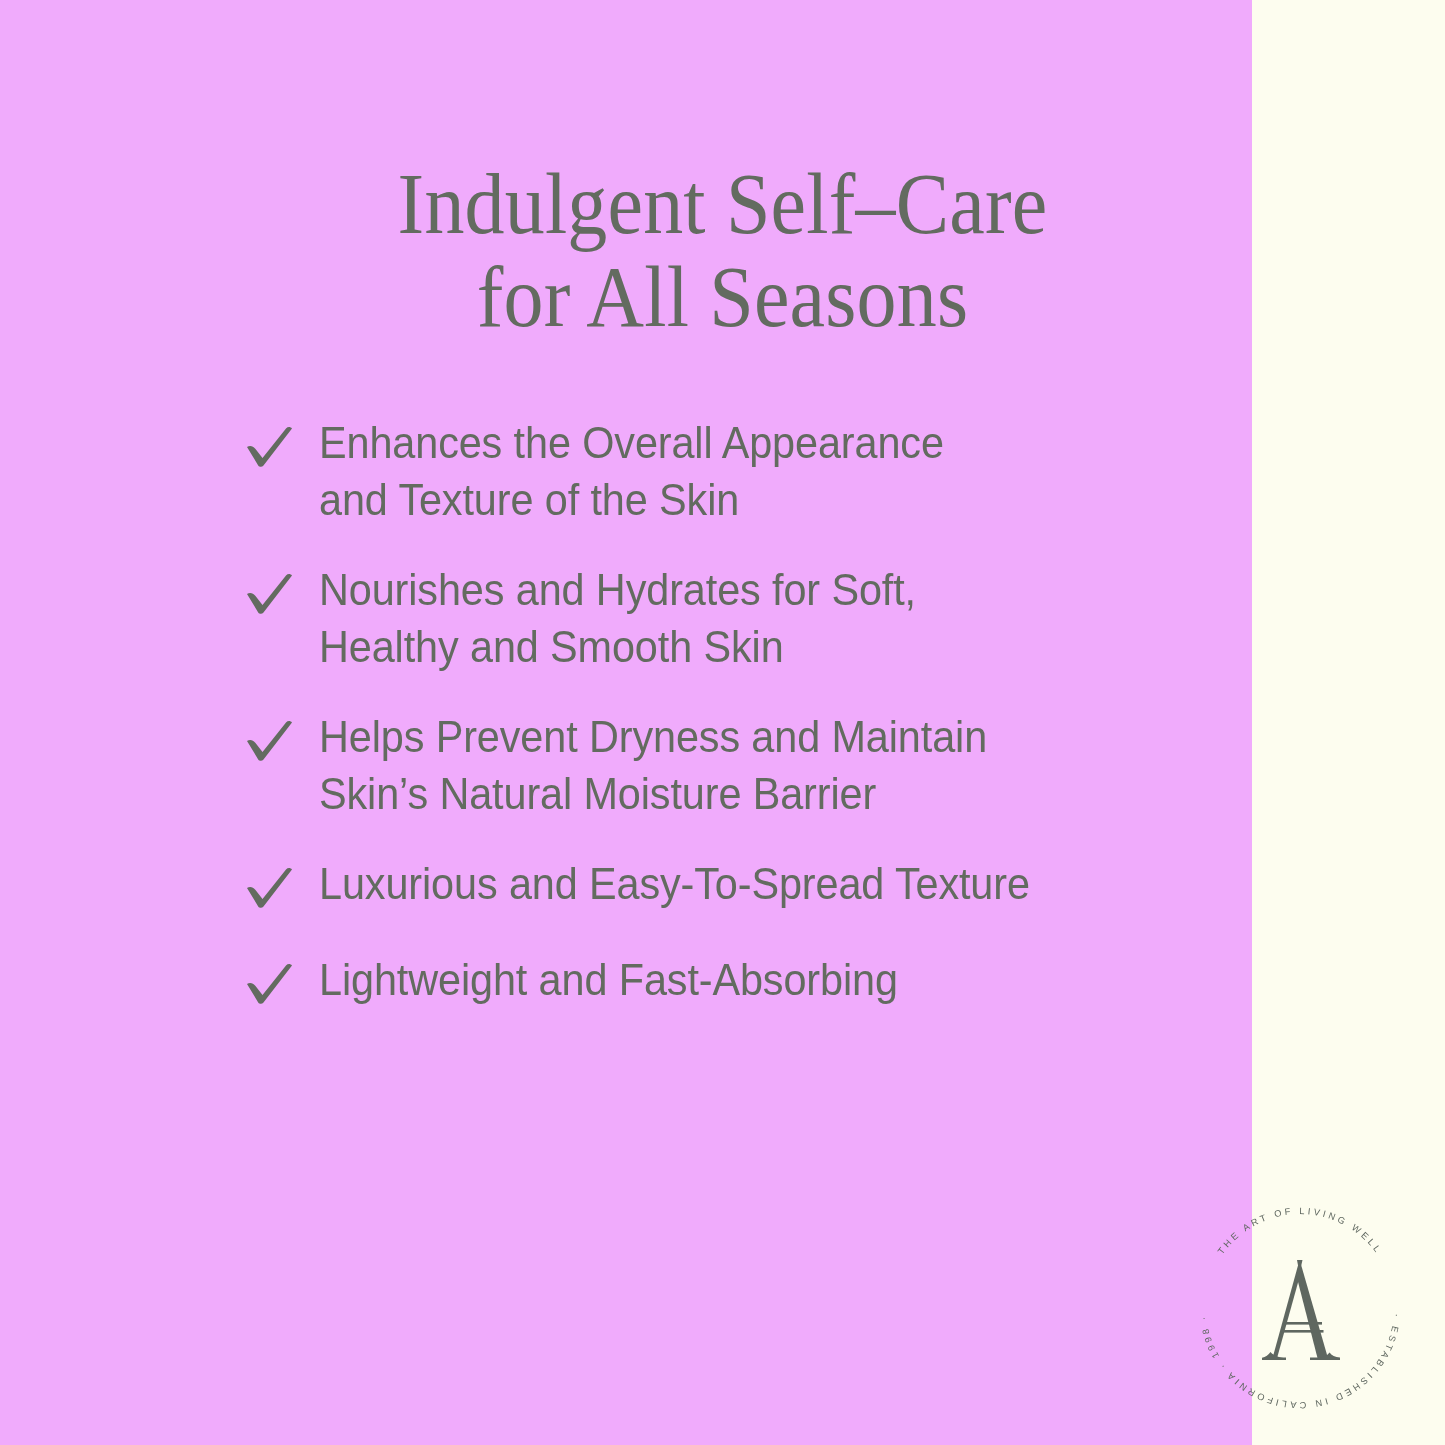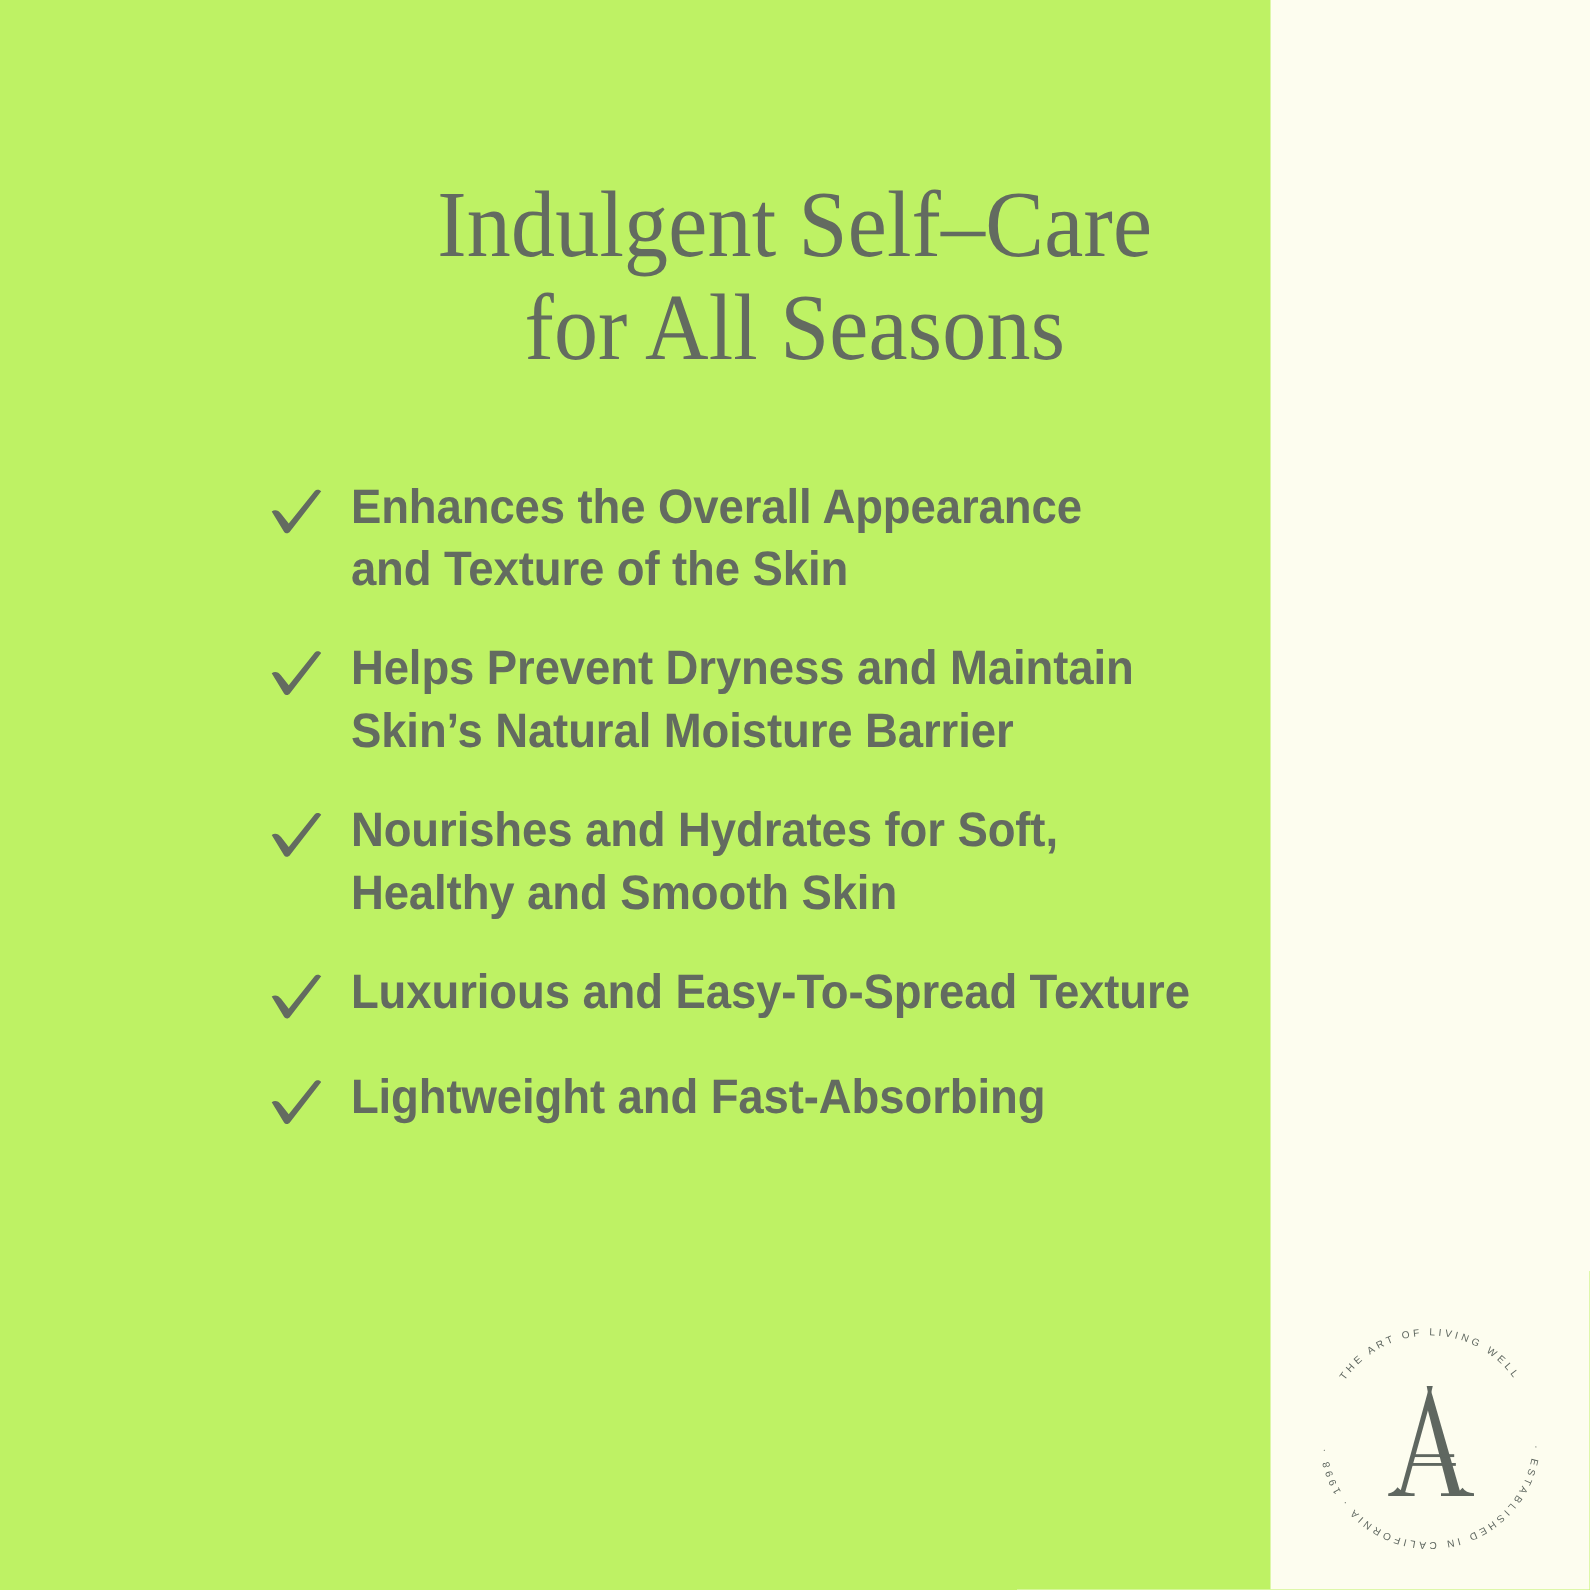--- a/index.html
+++ b/index.html
@@ -9,23 +9,23 @@
   body {
     width: 1445px;
     height: 1445px;
     overflow: hidden;
     background: #fdfdef;
     font-family: "Liberation Sans", sans-serif;
   }
 
   #page {
     position: relative;
-    width: 1155px;
+    width: 1252px;
     height: 1445px;
-    background: #bef264;
+    background: #f0abfc;
     box-sizing: border-box;
   }
 
   
   .title-block {
     position: absolute;
     left: 0;
     top: 158px;
     width: 1445px;
     text-align: center;
@@ -39,23 +39,22 @@
     font-weight: 400;
     transform: scaleX(0.93);
     transform-origin: center center;
     white-space: nowrap;
   }
 
   
   .benefits {
     position: absolute;
     left: 243px;
-    top: 432px;
+    top: 414px;
     width: 960px;
-    font-weight: bold;
   }
   .benefit-row {
     display: flex;
     align-items: flex-start;
     margin-bottom: 33px;
   }
   .benefit-row.tight {
     margin-bottom: 30px;
   }
   .check-icon {
@@ -122,32 +121,32 @@
       <span class="benefit-text">Enhances the Overall Appearance
 and Texture of the Skin</span>
     </div>
 
     <div class="benefit-row">
       <span class="check-icon">
         <svg viewBox="0 0 52 52" xmlns="http://www.w3.org/2000/svg">
           <path d="M4 27 C7 25 10 26 12.5 29 L19.5 38 L43 8.5 C45 6.5 47.5 6.8 49 8.6 L20.5 45.5 C19 47.3 16.6 47.3 15.2 45.4 Z" fill="#636b60"></path>
         </svg>
       </span>
+      <span class="benefit-text">Nourishes and Hydrates for Soft,
+Healthy and Smooth Skin</span>
+    </div>
+
+    <div class="benefit-row">
+      <span class="check-icon">
+        <svg viewBox="0 0 52 52" xmlns="http://www.w3.org/2000/svg">
+          <path d="M4 27 C7 25 10 26 12.5 29 L19.5 38 L43 8.5 C45 6.5 47.5 6.8 49 8.6 L20.5 45.5 C19 47.3 16.6 47.3 15.2 45.4 Z" fill="#636b60"></path>
+        </svg>
+      </span>
       <span class="benefit-text">Helps Prevent Dryness and Maintain
 Skin’s Natural Moisture Barrier</span>
-    </div>
-
-    <div class="benefit-row">
-      <span class="check-icon">
-        <svg viewBox="0 0 52 52" xmlns="http://www.w3.org/2000/svg">
-          <path d="M4 27 C7 25 10 26 12.5 29 L19.5 38 L43 8.5 C45 6.5 47.5 6.8 49 8.6 L20.5 45.5 C19 47.3 16.6 47.3 15.2 45.4 Z" fill="#636b60"></path>
-        </svg>
-      </span>
-      <span class="benefit-text">Nourishes and Hydrates for Soft,
-Healthy and Smooth Skin</span>
     </div>
 
 
     <div class="benefit-row tight">
       <span class="check-icon">
         <svg viewBox="0 0 52 52" xmlns="http://www.w3.org/2000/svg">
           <path d="M4 27 C7 25 10 26 12.5 29 L19.5 38 L43 8.5 C45 6.5 47.5 6.8 49 8.6 L20.5 45.5 C19 47.3 16.6 47.3 15.2 45.4 Z" fill="#636b60"></path>
         </svg>
       </span>
       <span class="benefit-text">Luxurious and Easy-To-Spread Texture</span>

